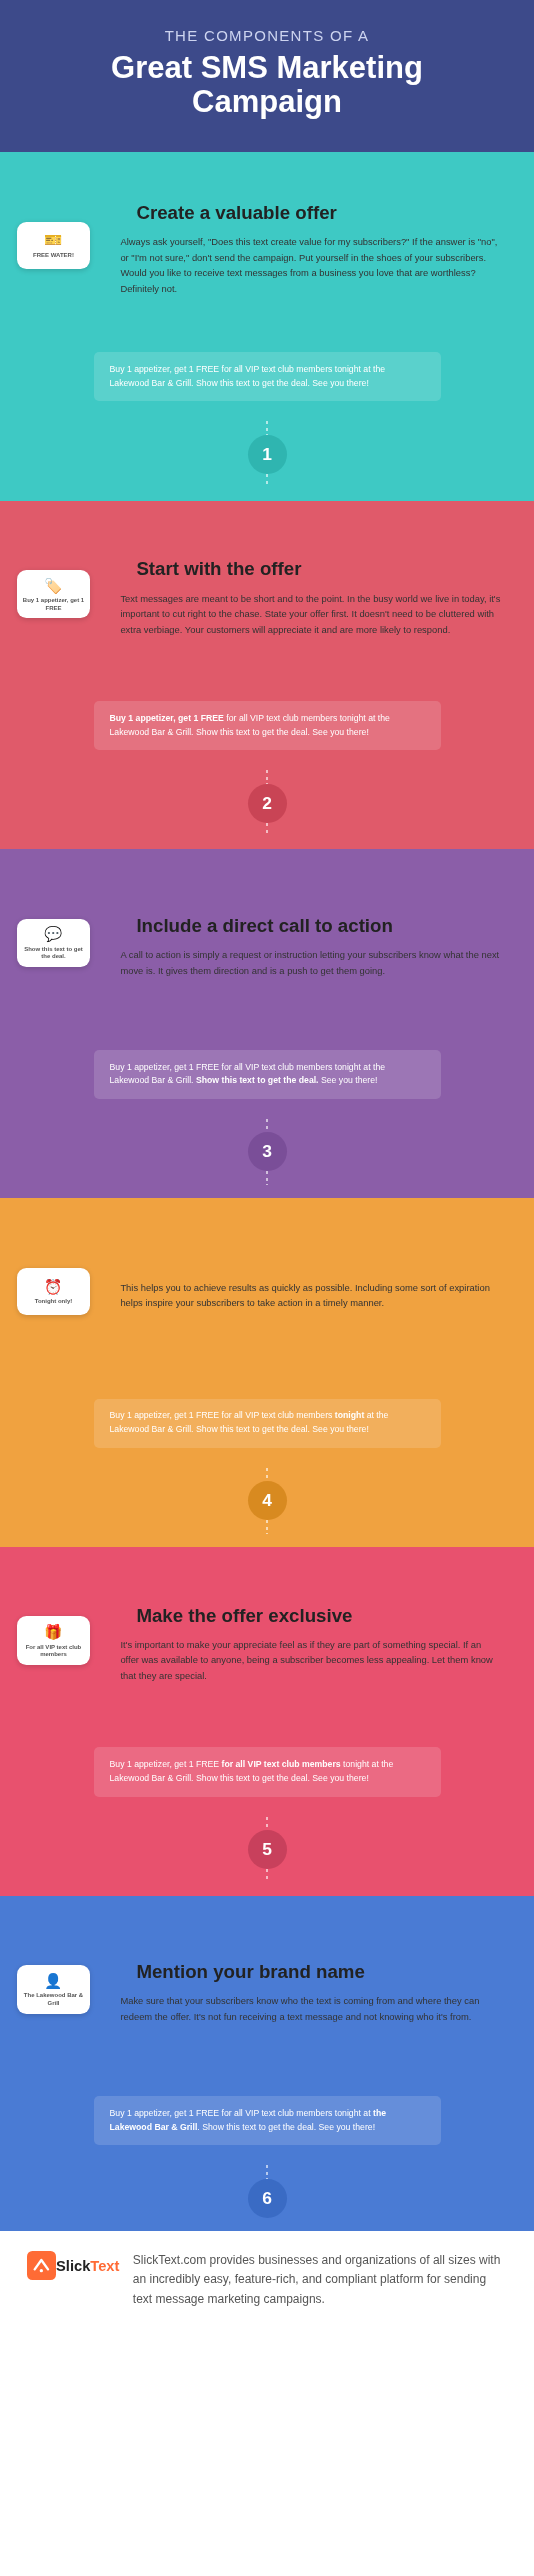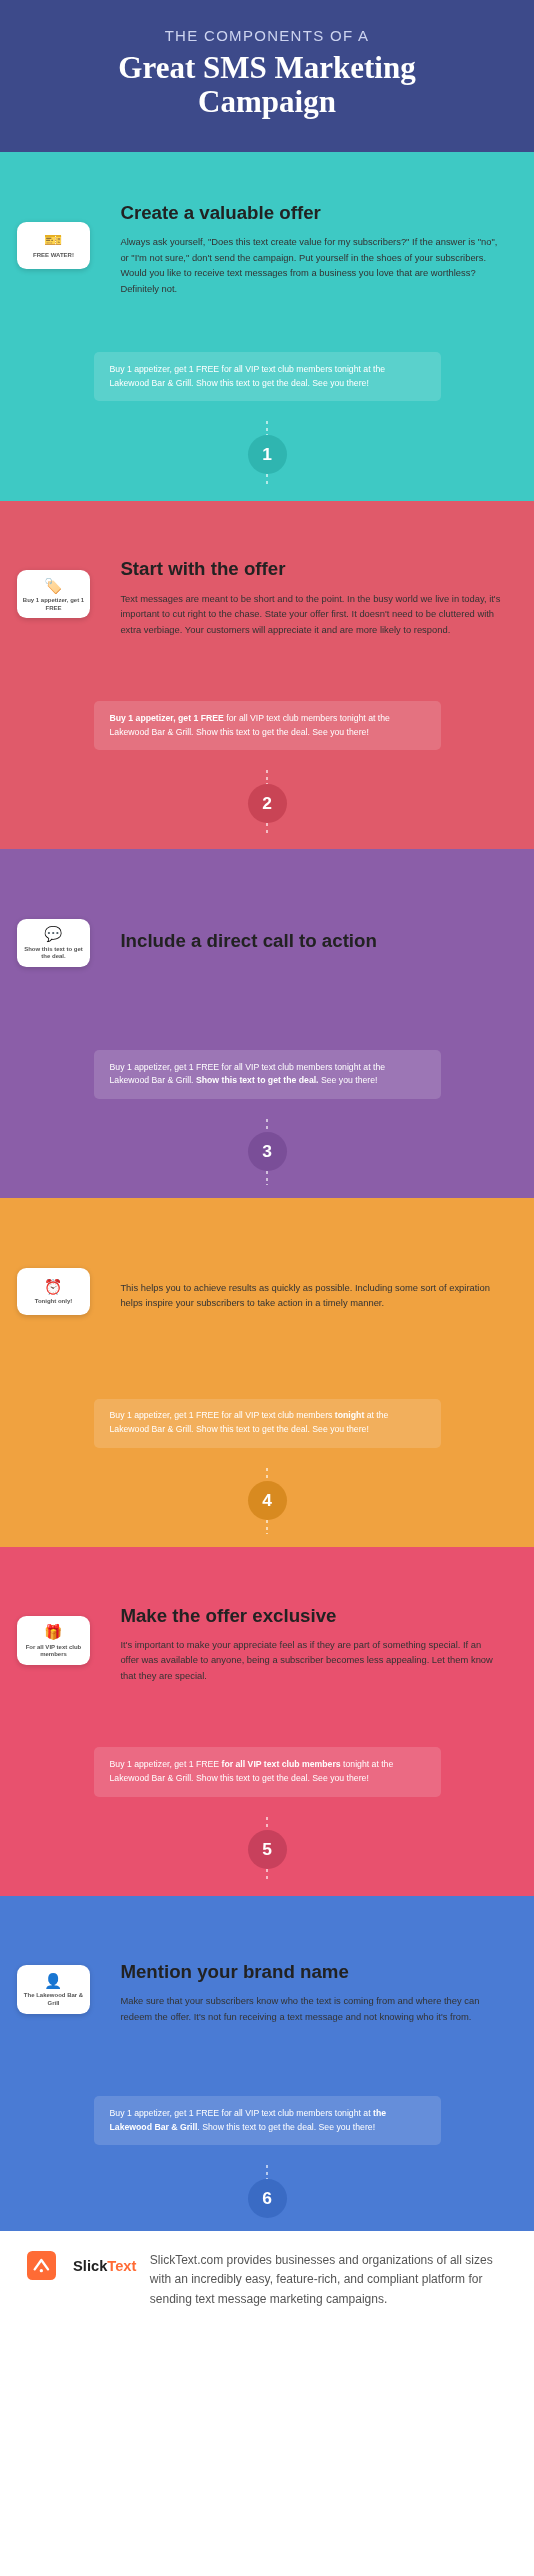--- a/index.html
+++ b/index.html
@@ -21,21 +21,20 @@
       letter-spacing: 1.3px;
       text-transform: uppercase;
       color: #cdd4f0;
       margin-bottom: 6.7px;
     }
     .header-title {
       font-size: 31px;
       font-weight: 900;
       line-height: 1.1;
       color: #fff;
-      font-family: Liberation Serif, serif;
     }
 
     .tip-top {
       width: 100%;
       display: flex;
       flex-direction: row;
       align-items: stretch;
       min-height: 187px;
     }
 
@@ -84,20 +83,21 @@
       flex-direction: column;
       justify-content: center;
     }
 
     .tip-heading {
       font-size: 18.7px;
       font-weight: 800;
       color: #222;
       margin-bottom: 10px;
       line-height: 1.2;
+      margin-left: 16px;
     }
 
     .tip-body {
       font-size: 9.4px;
       line-height: 1.65;
       color: #333;
     }
 
     
     .sms-preview-wrapper {
@@ -137,21 +137,21 @@
     .footer {
       background: #fff;
       display: flex;
       align-items: flex-start;
       padding: 20px 27px;
       gap: 13.4px;
     }
     .footer-logo {
       display: flex;
       align-items: center;
-      gap: 17px;
+      gap: 0;
       flex-shrink: 0;
     }
     .footer-logo-icon {
       width: 29px;
       height: 29px;
       background: #ff6b35;
       border-radius: 5.3px;
       display: flex;
       align-items: center;
       justify-content: center;
@@ -230,20 +230,21 @@
       <div style="background: rgb(139, 94, 168); width: 100%;">
         <div class="tip-top">
           <div class="tip-phone-area">
             <div class="phone-mockup">
               <div class="phone-icon">💬</div>
               <div class="phone-label">Show this text to get the deal.</div>
             </div>
           </div>
           <div class="tip-content">
             <div class="tip-heading">Include a direct call to action</div>
+            <div class="tip-body">A call to action is simply a request or instruction letting your subscribers know what the next move is. It gives them direction and is a push to get them going.</div>
           </div>
         </div>
         <div class="sms-preview-wrapper">
           <div class="sms-preview-box">Buy 1 appetizer, get 1 FREE for all VIP text club members tonight at the Lakewood Bar &amp; Grill. <strong>Show this text to get the deal.</strong> See you there!</div>
         </div>
         <div style="display: flex; flex-direction: column; align-items: center; padding-bottom: 13.4px;">
           <div style="width: 1.3px; height: 13.4px; background: repeating-linear-gradient(rgba(255, 255, 255, 0.6) 0px, rgba(255, 255, 255, 0.6) 3.3px, transparent 3.3px, transparent 6.7px);"></div>
           <div class="number-circle" style="background: rgb(122, 78, 152);">3</div>
           <div style="width: 1.3px; height: 13.4px; background: repeating-linear-gradient(rgba(255, 255, 255, 0.6) 0px, rgba(255, 255, 255, 0.6) 3.3px, transparent 3.3px, transparent 6.7px);"></div>
         </div>

